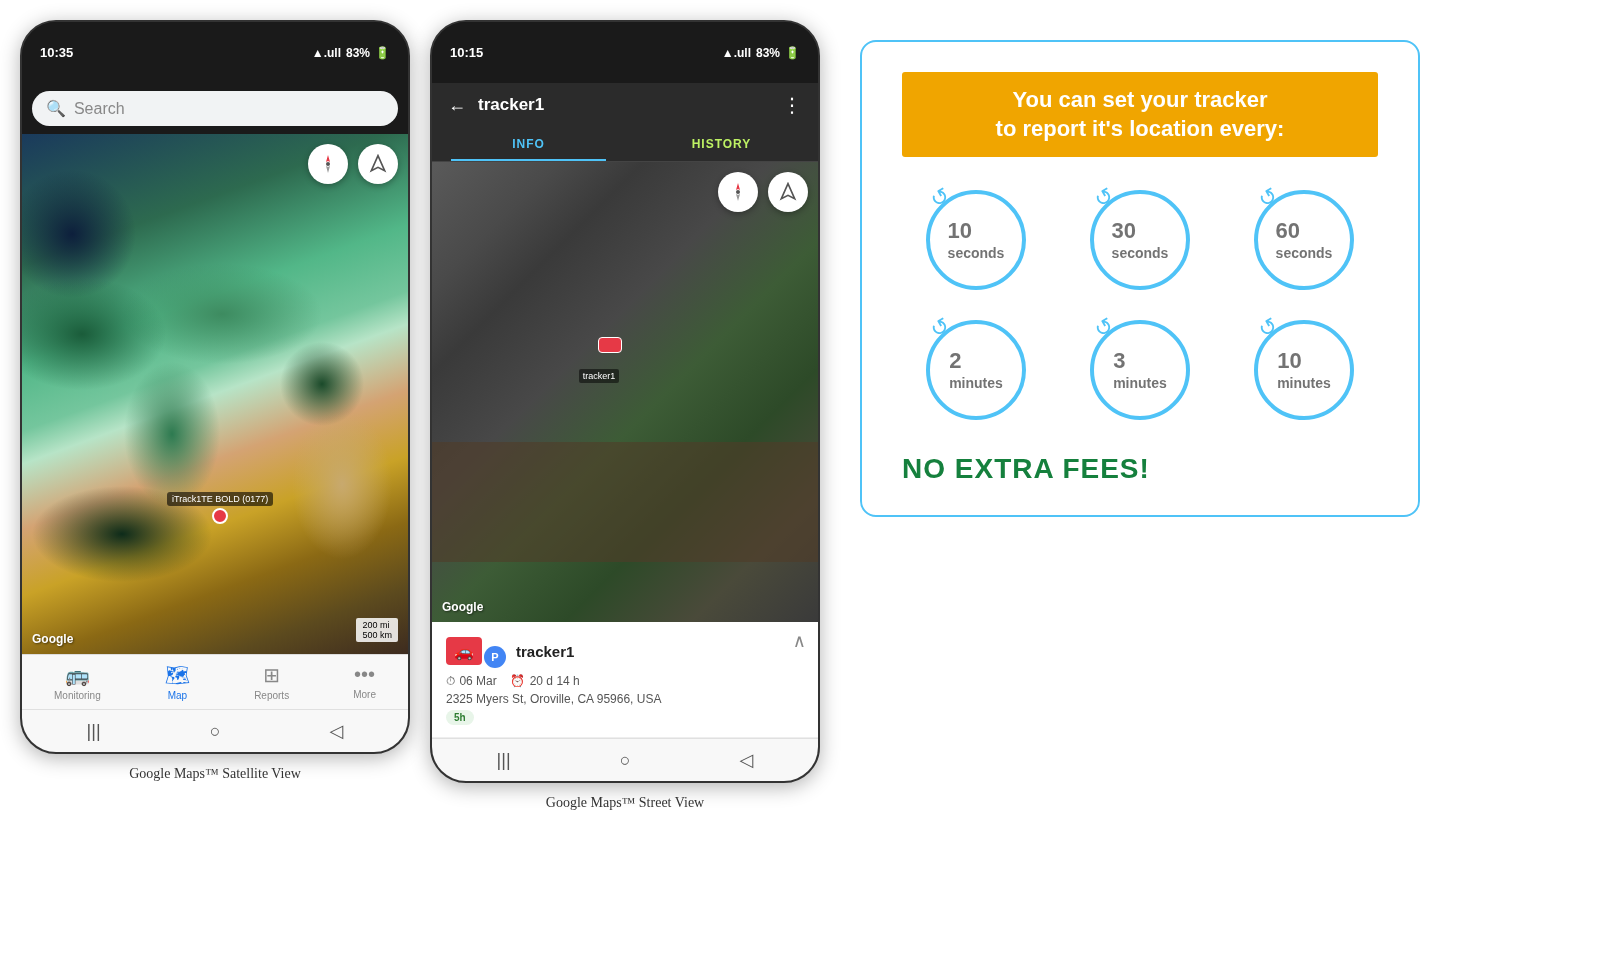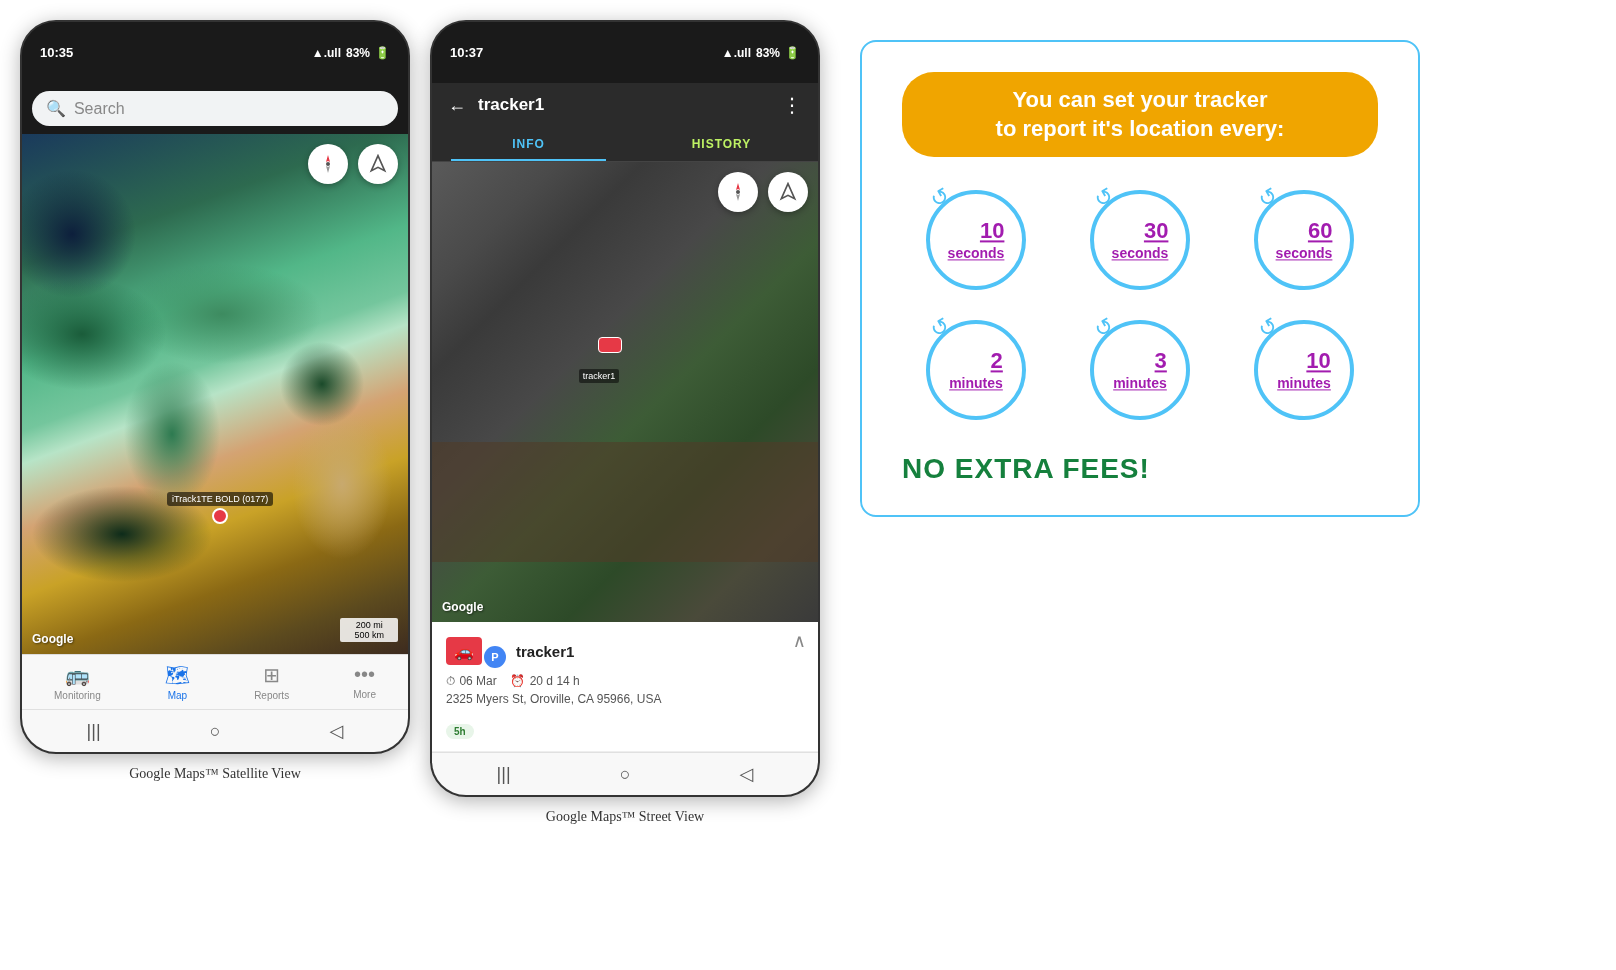--- a/index.html
+++ b/index.html
@@ -138,23 +138,22 @@
       border-radius: 50%;
       border: 2px solid white;
     }
 
     .map-scale {
       position: absolute;
       bottom: 12px;
       right: 10px;
       background: rgba(255,255,255,0.85);
       font-size: 9px;
-      padding: 2px 14px;
+      padding: 2px 6px;
       border-radius: 2px;
-      text-align: center;
     }
 
     .google-watermark {
       position: absolute;
       bottom: 8px;
       left: 10px;
       color: white;
       font-size: 12px;
       font-weight: 600;
       text-shadow: 1px 1px 2px rgba(0,0,0,0.5);
@@ -432,21 +431,21 @@
       margin-top: 4px;
     }
 
     .time-badge {
       background: #e8f5e9;
       color: #2e7d32;
       font-size: 10px;
       padding: 2px 8px;
       border-radius: 12px;
       font-weight: 600;
-      margin-top: 18px;
+      margin-top: 4px;
       display: inline-block;
     }
 
     .caption-text {
       text-align: center;
       font-size: 14px;
       color: #333;
       margin-top: 12px;
       font-family: 'Times New Roman', serif;
     }
@@ -466,21 +465,21 @@
       background: #fff;
       border: 2px solid #4fc3f7;
       border-radius: 16px;
       padding: 30px 40px;
       max-width: 580px;
       width: 100%;
     }
 
     .info-headline {
       background: #f0a500;
-      border-radius: 32px;
+      border-radius: 3px;
       color: white;
       font-size: 22px;
       font-weight: 700;
       text-align: center;
       padding: 14px 30px;
       margin-bottom: 28px;
       line-height: 1.3;
     }
 
     .circles-grid {
@@ -506,26 +505,25 @@
     .circle-svg {
       width: 110px;
       height: 110px;
     }
 
     .circle-text {
       position: absolute;
       top: 50%;
       left: 50%;
       transform: translate(-50%, -50%);
-      text-align: right;
-      color: #a21caf;
+      text-align: left;
+      color: #737373;
       font-weight: 700;
       font-size: 17px;
       line-height: 1.2;
-      text-decoration: underline;
     }
 
     .arrow-indicator {
       position: absolute;
       top: 0;
       left: 10px;
       color: #4fc3f7;
       font-size: 22px;
       transform: rotate(-30deg);
     }
@@ -632,21 +630,21 @@
         <span class="bottom-btn">◁</span>
       </div>
     </div>
     <div class="caption-text">Google Maps™ Satellite View</div>
   </div>
 
   <div class="phone-col">
     <div class="phone-mockup">
 
       <div class="phone-status-bar">
-        <span>10:37</span>
+        <span>10:15</span>
         <div class="status-right">
           <span>▲.ull</span>
           <span>83%</span>
           <span>🔋</span>
         </div>
       </div>
 
       <div class="phone2-header">
         <span class="back-arrow">←</span>
         <span class="tracker-title">tracker1</span>

